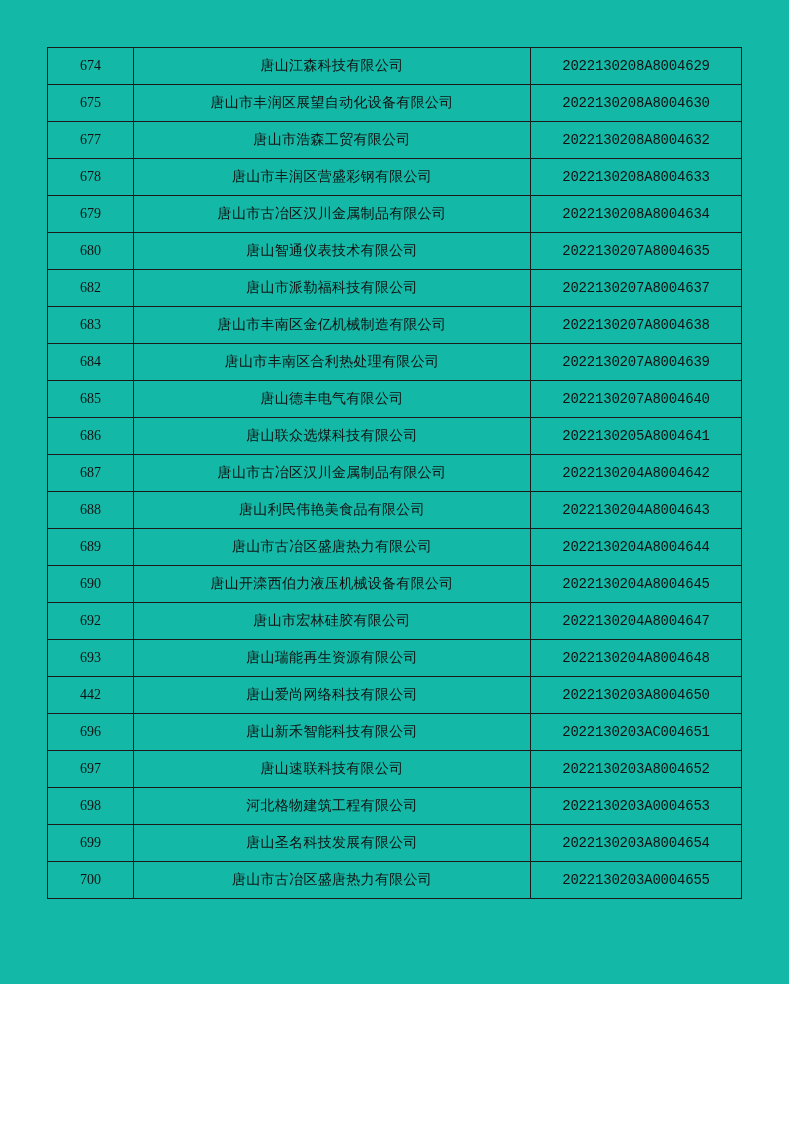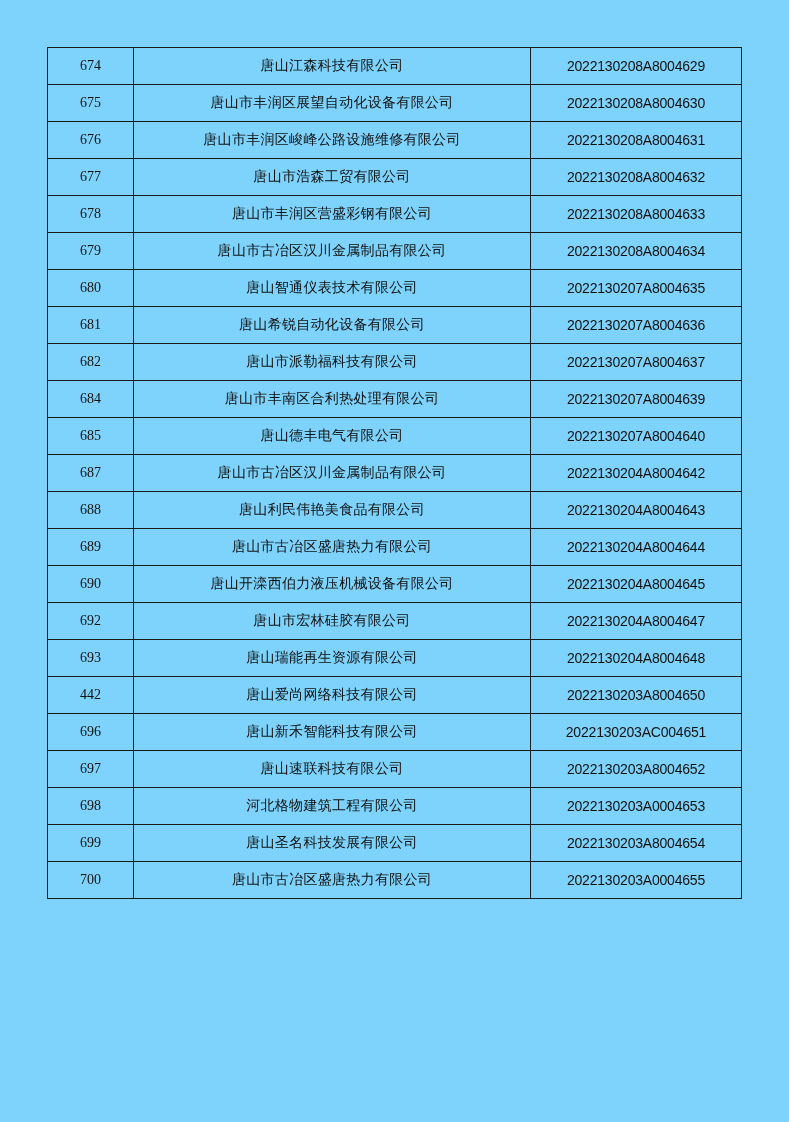--- a/index.html
+++ b/index.html
@@ -12,22 +12,22 @@
       height: 1122px;
       position: relative;
       overflow: hidden;
       font-family: "DejaVu Serif", "Liberation Serif", serif;
       color: #111111;
     }
     .page {
       position: absolute;
       left: 0; top: 0;
       width: 789px;
-      height: 1122px;
-      background: #7dd3fc;
+      height: 984px;
+      background: #14b8a6;
     }
     table.registry {
       position: absolute;
       left: 47px;
       top: 47px;
       width: 695px;
       border-collapse: collapse;
       table-layout: fixed;
     }
     table.registry td {
@@ -36,42 +36,37 @@
       padding: 0;
       text-align: center;
       vertical-align: middle;
       font-size: 14px;
       line-height: 16px;
       white-space: nowrap;
       overflow: hidden;
     }
     td.col-no { width: 85px; font-family: "Liberation Serif", "DejaVu Serif", serif; font-size: 15px; }
     td.col-name { width: 396px; font-family: Liberation Mono, monospace; font-size: 14px; letter-spacing: 0.3px; }
-    td.col-code { width: 210px; font-family: Liberation Sans, sans-serif; font-size: 15px; letter-spacing: -0.2px; }
+    td.col-code { width: 210px; font-family: Liberation Mono, monospace; font-size: 15px; letter-spacing: -0.2px; }
   </style>
 </head>
 <body>
 
 <div class="page">
   <table class="registry">
     <tbody id="registry-body">
     <tr>
           <td class="col-no">674</td>
           <td class="col-name">唐山江森科技有限公司</td>
           <td class="col-code">2022130208A8004629</td>
         </tr>
         <tr>
           <td class="col-no">675</td>
           <td class="col-name">唐山市丰润区展望自动化设备有限公司</td>
           <td class="col-code">2022130208A8004630</td>
-        </tr>
-        <tr>
-          <td class="col-no">676</td>
-          <td class="col-name">唐山市丰润区峻峰公路设施维修有限公司</td>
-          <td class="col-code">2022130208A8004631</td>
         </tr>
         <tr>
           <td class="col-no">677</td>
           <td class="col-name">唐山市浩森工贸有限公司</td>
           <td class="col-code">2022130208A8004632</td>
         </tr>
         <tr>
           <td class="col-no">678</td>
           <td class="col-name">唐山市丰润区营盛彩钢有限公司</td>
           <td class="col-code">2022130208A8004633</td>
@@ -80,38 +75,43 @@
           <td class="col-no">679</td>
           <td class="col-name">唐山市古冶区汉川金属制品有限公司</td>
           <td class="col-code">2022130208A8004634</td>
         </tr>
         <tr>
           <td class="col-no">680</td>
           <td class="col-name">唐山智通仪表技术有限公司</td>
           <td class="col-code">2022130207A8004635</td>
         </tr>
         <tr>
-          <td class="col-no">681</td>
-          <td class="col-name">唐山希锐自动化设备有限公司</td>
-          <td class="col-code">2022130207A8004636</td>
-        </tr>
-        <tr>
           <td class="col-no">682</td>
           <td class="col-name">唐山市派勒福科技有限公司</td>
           <td class="col-code">2022130207A8004637</td>
+        </tr>
+        <tr>
+          <td class="col-no">683</td>
+          <td class="col-name">唐山市丰南区金亿机械制造有限公司</td>
+          <td class="col-code">2022130207A8004638</td>
         </tr>
         <tr>
           <td class="col-no">684</td>
           <td class="col-name">唐山市丰南区合利热处理有限公司</td>
           <td class="col-code">2022130207A8004639</td>
         </tr>
         <tr>
           <td class="col-no">685</td>
           <td class="col-name">唐山德丰电气有限公司</td>
           <td class="col-code">2022130207A8004640</td>
+        </tr>
+        <tr>
+          <td class="col-no">686</td>
+          <td class="col-name">唐山联众选煤科技有限公司</td>
+          <td class="col-code">2022130205A8004641</td>
         </tr>
         <tr>
           <td class="col-no">687</td>
           <td class="col-name">唐山市古冶区汉川金属制品有限公司</td>
           <td class="col-code">2022130204A8004642</td>
         </tr>
         <tr>
           <td class="col-no">688</td>
           <td class="col-name">唐山利民伟艳美食品有限公司</td>
           <td class="col-code">2022130204A8004643</td>

